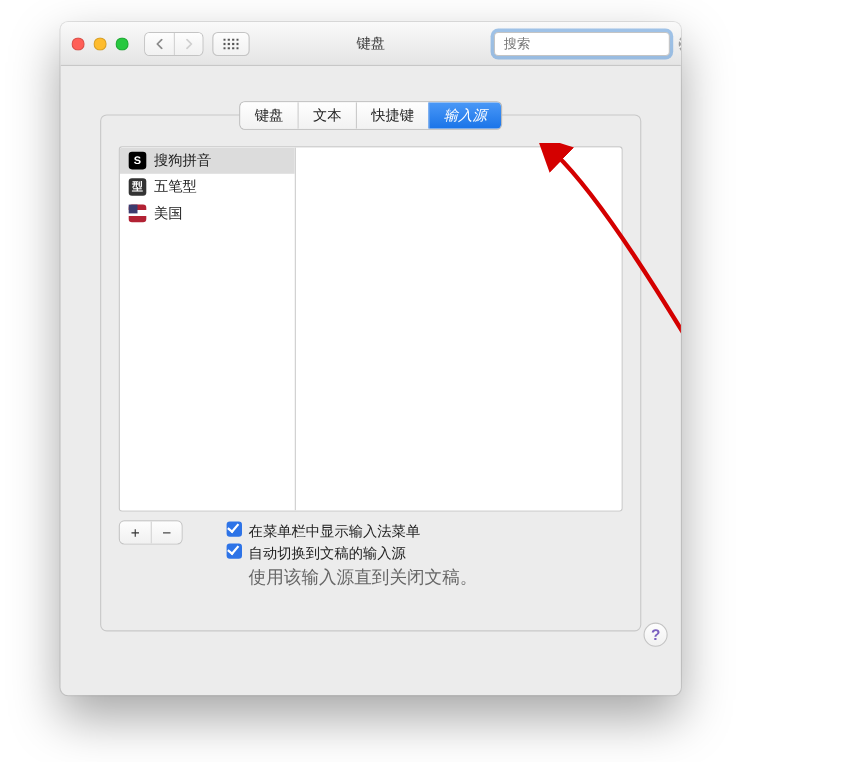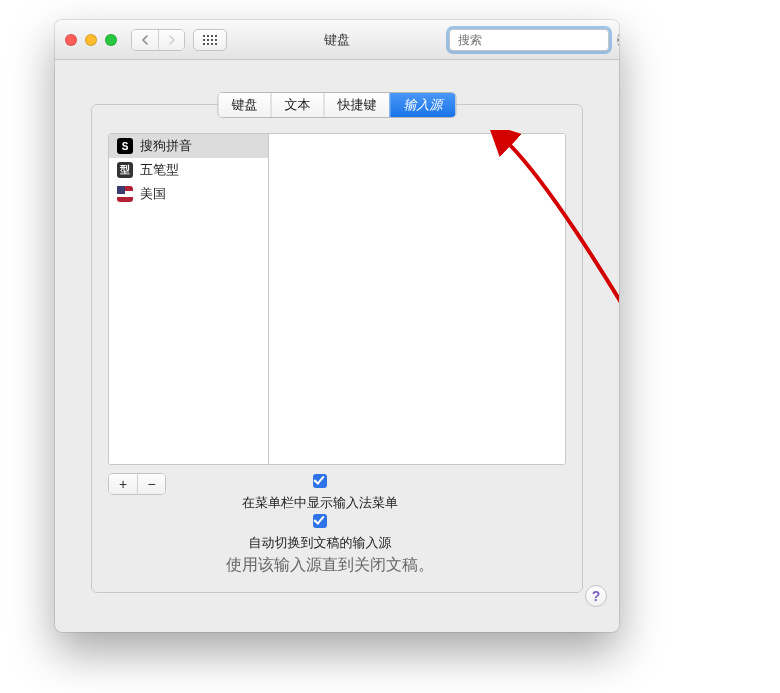--- a/index.html
+++ b/index.html
@@ -160,21 +160,21 @@
     height:22px;
   }
   .addremove button {
     width:28px; background:linear-gradient(#fdfdfd,#f1f1f1); border:none;
     display:flex; align-items:center; justify-content:center; font-size:14px; color:#333;
   }
   .addremove button + button { border-left:1px solid #d0d0d0; }
 
   
   .opts { margin-left:190px; margin-top:8px; }
-  .optrow { display:flex; align-items:center; gap:6px; font-size:13px; padding:1px 0;flex-direction:column; }
+  .optrow { display:flex; gap:6px; font-size:13px; padding:1px 0; }
   .chk {
     appearance:none; width:14px; height:14px; border-radius:3px; border:none;
     background:#2d73e7; position:relative; flex:0 0 14px;
   }
   .chk::after {
     content:""; position:absolute; left:3px; top:0px; width:4px; height:8px;
     border:solid #fff; border-width:0 2px 2px 0; transform:rotate(40deg);
   }
   .subnote { font-size:16px; color:#666; margin-left:20px; margin-top:2px; }
 

